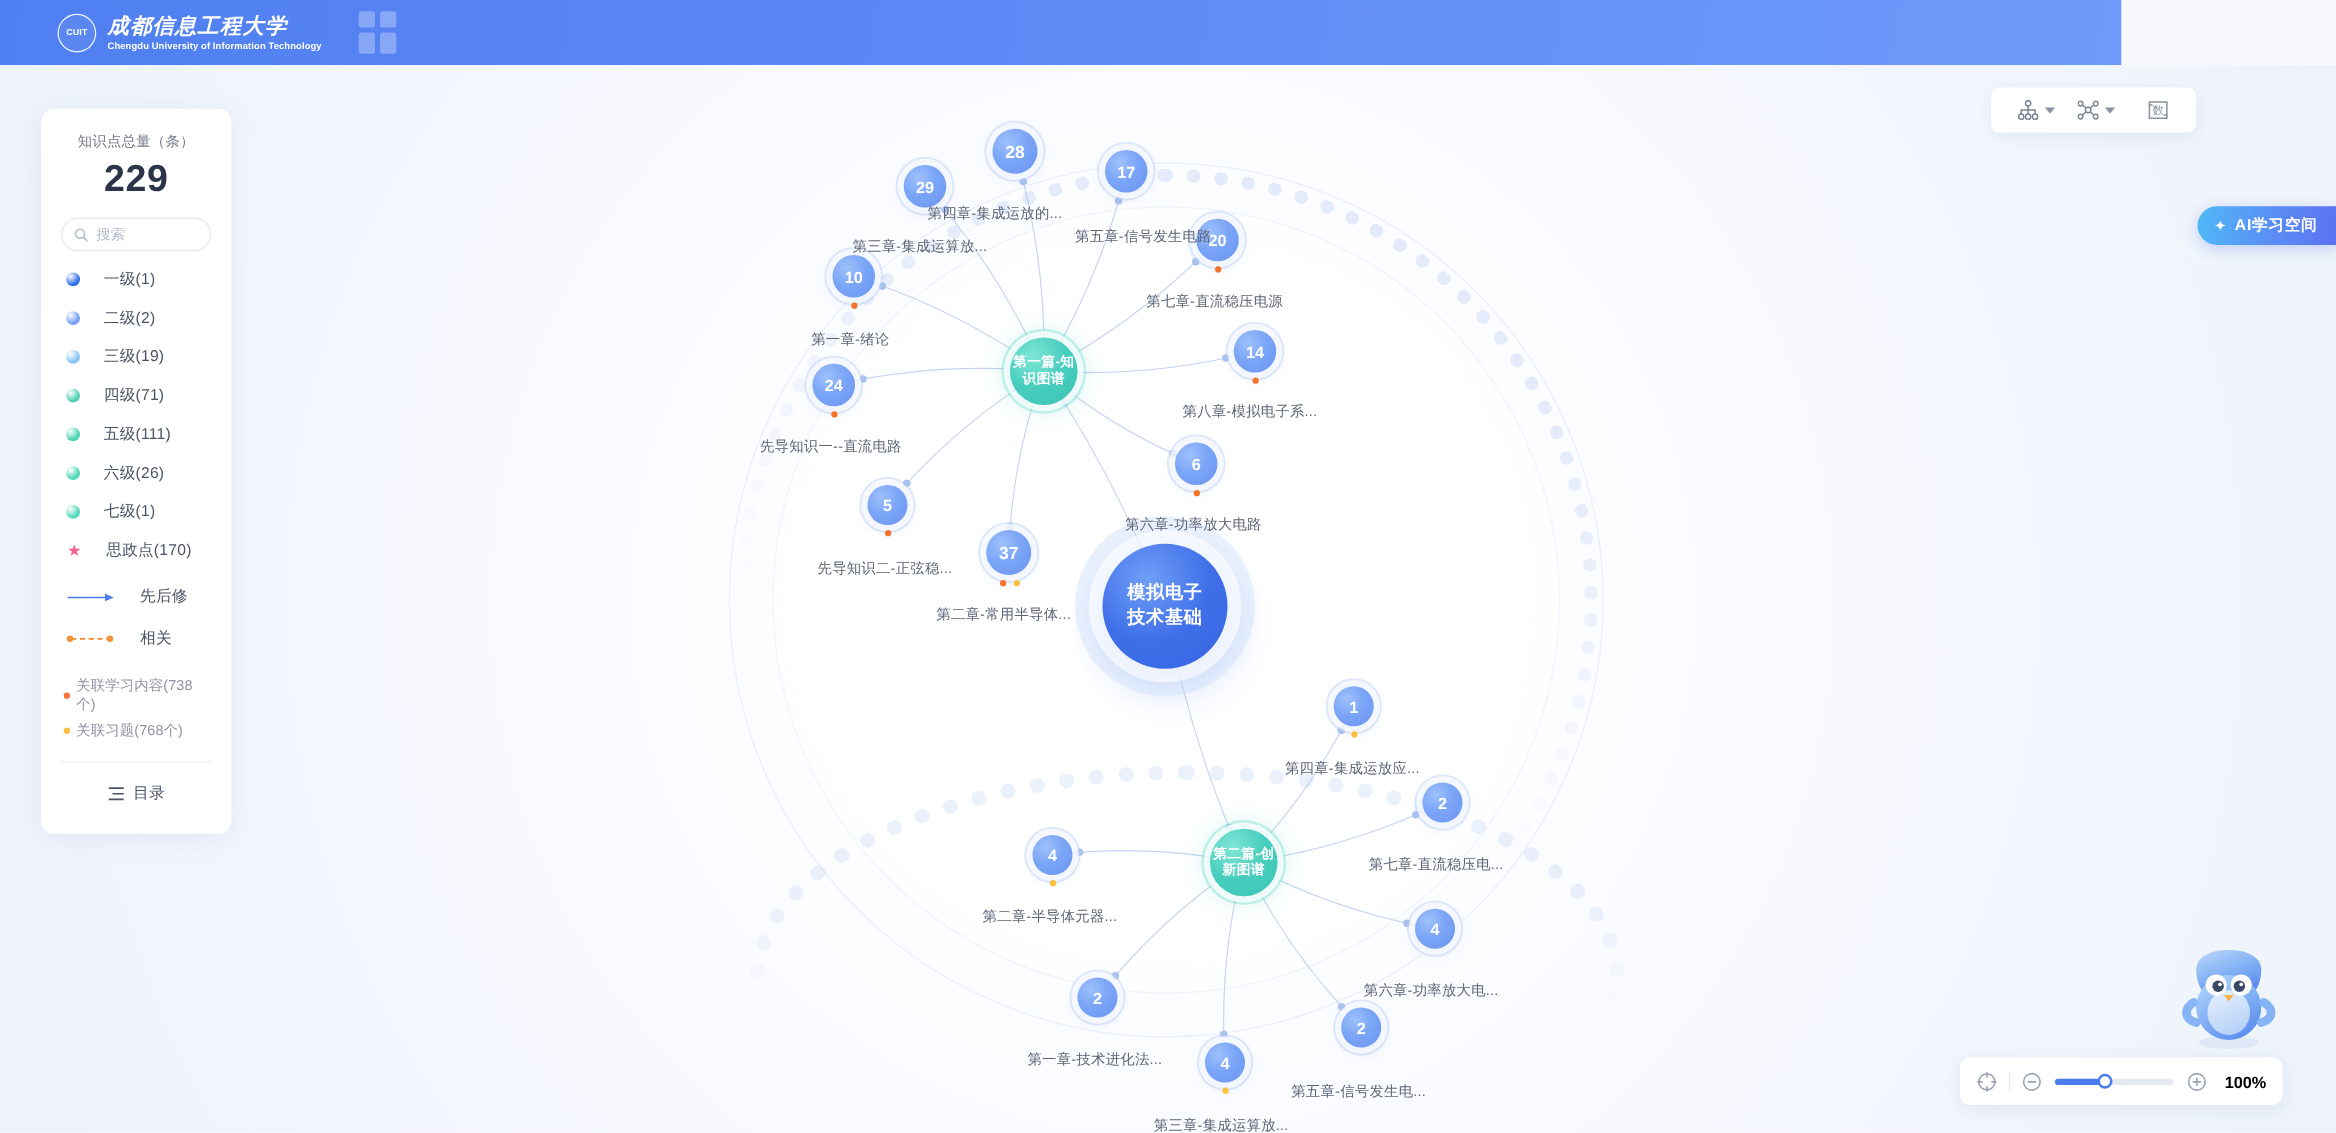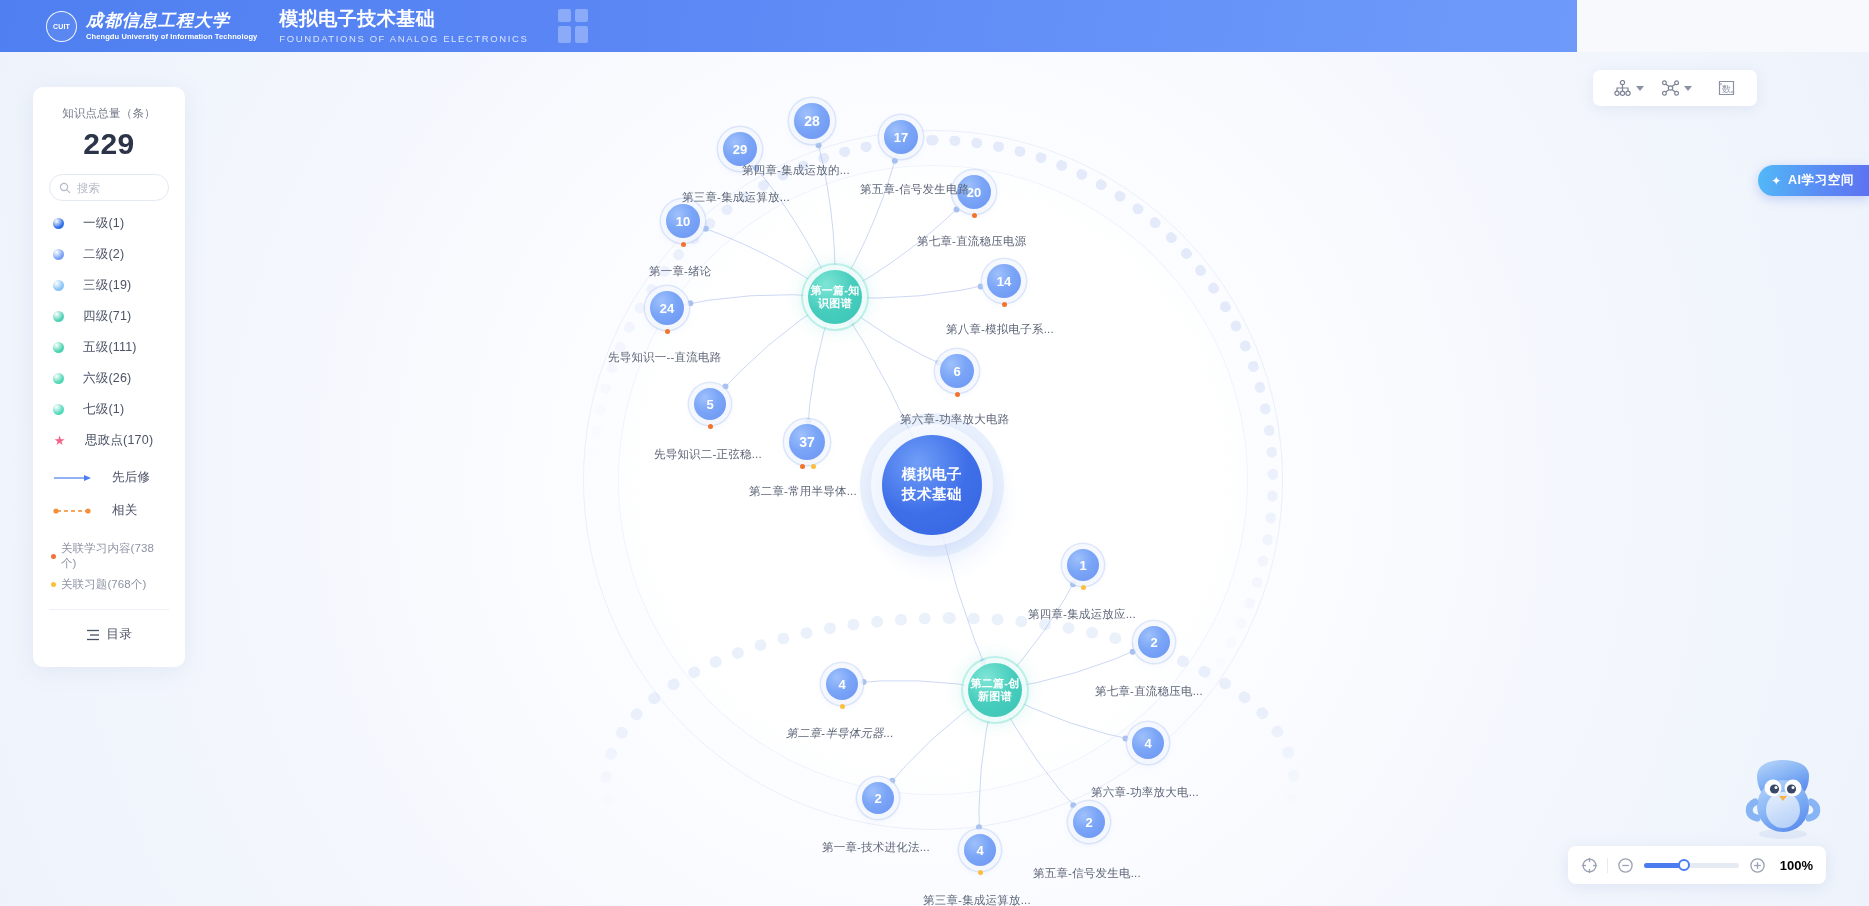--- a/index.html
+++ b/index.html
@@ -5,21 +5,21 @@
   * { box-sizing: border-box; margin: 0; padding: 0; }
   html, body {
     width: 1869px; height: 906px;
     font-family: "Liberation Sans", "DejaVu Sans", sans-serif;
     overflow: hidden;
     background: #f7f9fd;
   }
 
   
   #header {
-    position: absolute; top: 0; left: 0; width: 1577px; height: 52px;
+    position: absolute; top: 0; left: 0; width: 1697px; height: 52px;
     background: linear-gradient(100deg, #4f7ff0 0%, #5b87f5 40%, #6e9bfa 100%);
     display: flex; align-items: center; z-index: 50;
   }
   #brand { display: flex; align-items: center; margin-left: 46px; }
   .crest {
     width: 31px; height: 31px; border-radius: 50%;
     border: 1.4px solid rgba(255,255,255,.9);
     display: flex; align-items: center; justify-content: center;
     color: #fff; font-size: 7px; letter-spacing: .2px;
     background: rgba(255,255,255,.06);
@@ -188,24 +188,20 @@
 
 <div id="header">
   <div id="brand">
     <div class="crest">
       <span>CUIT</span>
     </div>
     <div id="uni-names">
       <div id="uni-cn">成都信息工程大学</div>
       <div id="uni-en">Chengdu University of Information Technology</div>
     </div>
-  </div>
-  <div id="course-titles">
-    <div id="course-cn">模拟电子技术基础</div>
-    <div id="course-en">FOUNDATIONS OF ANALOG ELECTRONICS</div>
   </div>
   <div id="grid-icon">
     <i></i>
       <i></i>
       <i></i>
       <i></i>
   </div>
 </div>
 
 <div id="canvas">
@@ -338,21 +334,21 @@
       <div class="nlabel" style="left: 900px; top: 360px;">第六章-功率放大电路</div>
       <div class="ndot" style="background: rgb(244, 115, 43); left: 954.5px; top: 340px;"></div>
       <div class="nlabel" style="left: 654px; top: 395px;">先导知识二-正弦稳...</div>
       <div class="ndot" style="background: rgb(244, 115, 43); left: 707.5px; top: 372px;"></div>
       <div class="nlabel" style="left: 749px; top: 432px;">第二章-常用半导体...</div>
       <div class="ndot" style="background: rgb(244, 115, 43); left: 799.5px; top: 412px;"></div>
       <div class="ndot" style="background: rgb(251, 191, 60); left: 810.5px; top: 412px;"></div>
       <div class="nlabel" style="left: 1028px; top: 555px;">第四章-集成运放应...</div>
       <div class="ndot" style="background: rgb(251, 191, 60); left: 1080.5px; top: 533px;"></div>
       <div class="nlabel" style="left: 1095px; top: 632px;">第七章-直流稳压电...</div>
-      <div class="nlabel" style="left: 786px; top: 674px; font-style: italic;">第二章-半导体元器...</div>
+      <div class="nlabel" style="left: 786px; top: 674px;">第二章-半导体元器...</div>
       <div class="ndot" style="background: rgb(251, 191, 60); left: 839.5px; top: 652px;"></div>
       <div class="nlabel" style="left: 1091px; top: 733px;">第六章-功率放大电...</div>
       <div class="nlabel" style="left: 822px; top: 788px;">第一章-技术进化法...</div>
       <div class="nlabel" style="left: 1033px; top: 814px;">第五章-信号发生电...</div>
       <div class="nlabel" style="left: 923px; top: 841px;">第三章-集成运算放...</div>
       <div class="ndot" style="background: rgb(251, 191, 60); left: 977.5px; top: 818px;"></div>
     </div>
 </div>
 
 <div id="sidebar">

